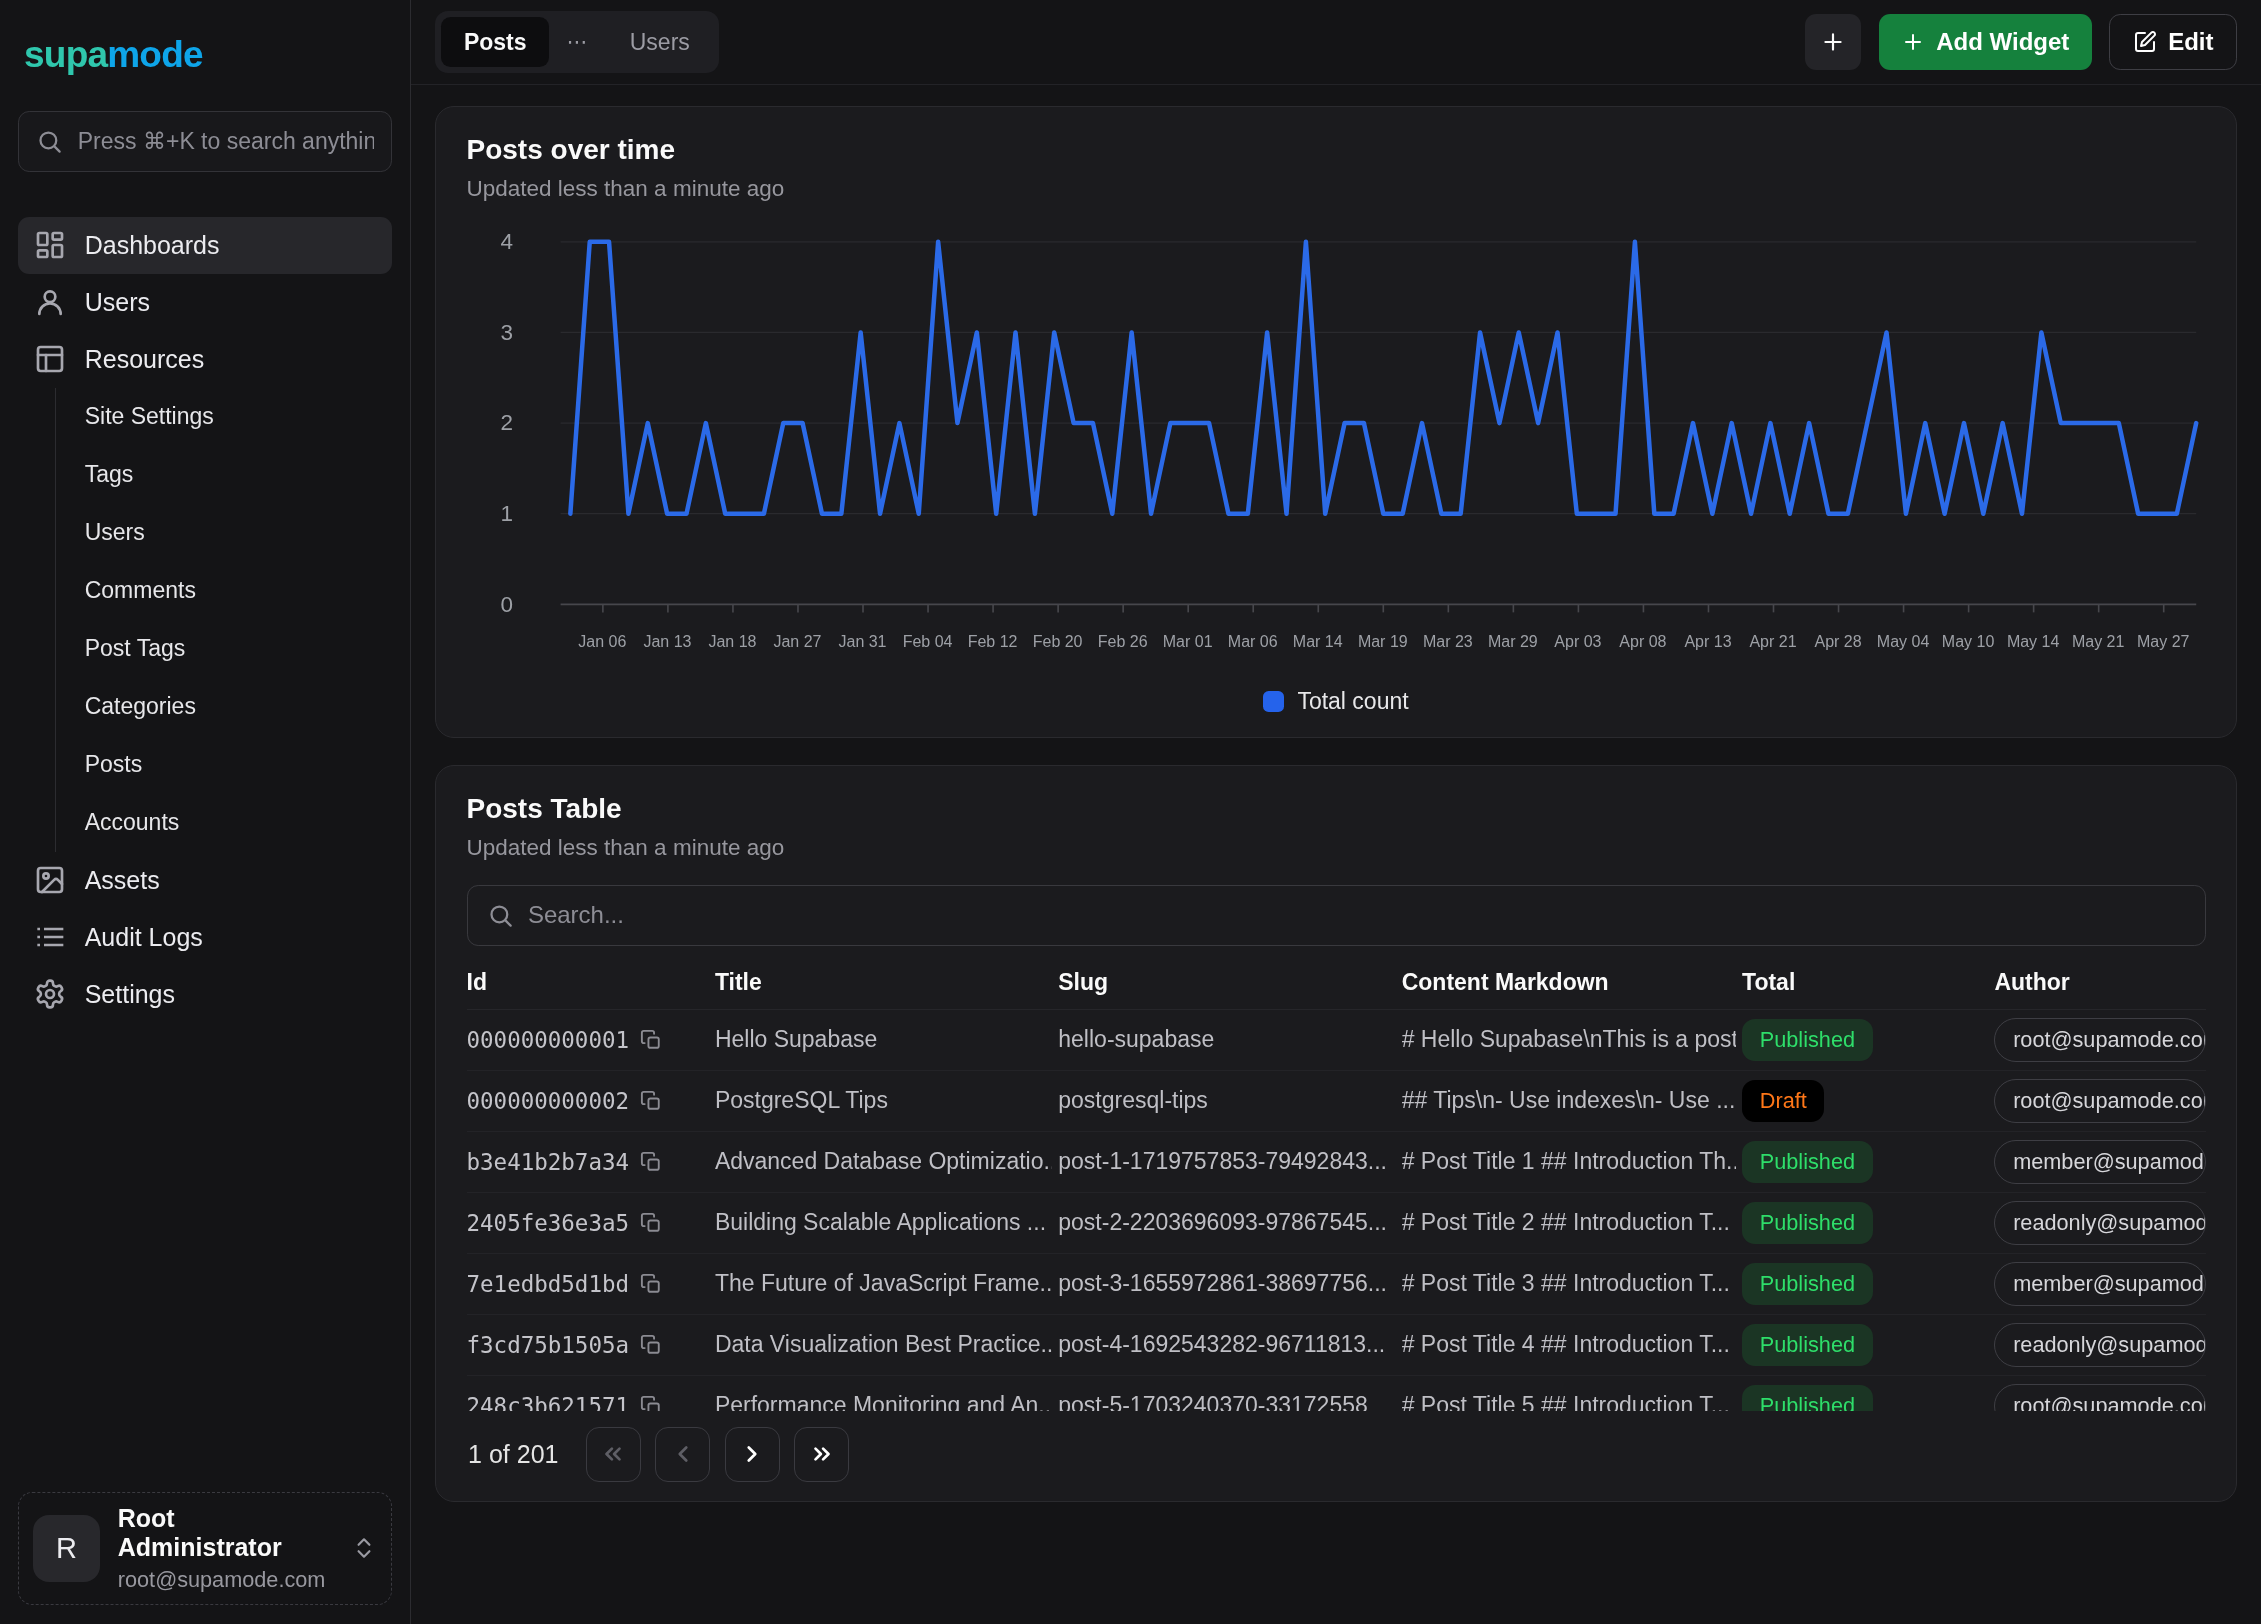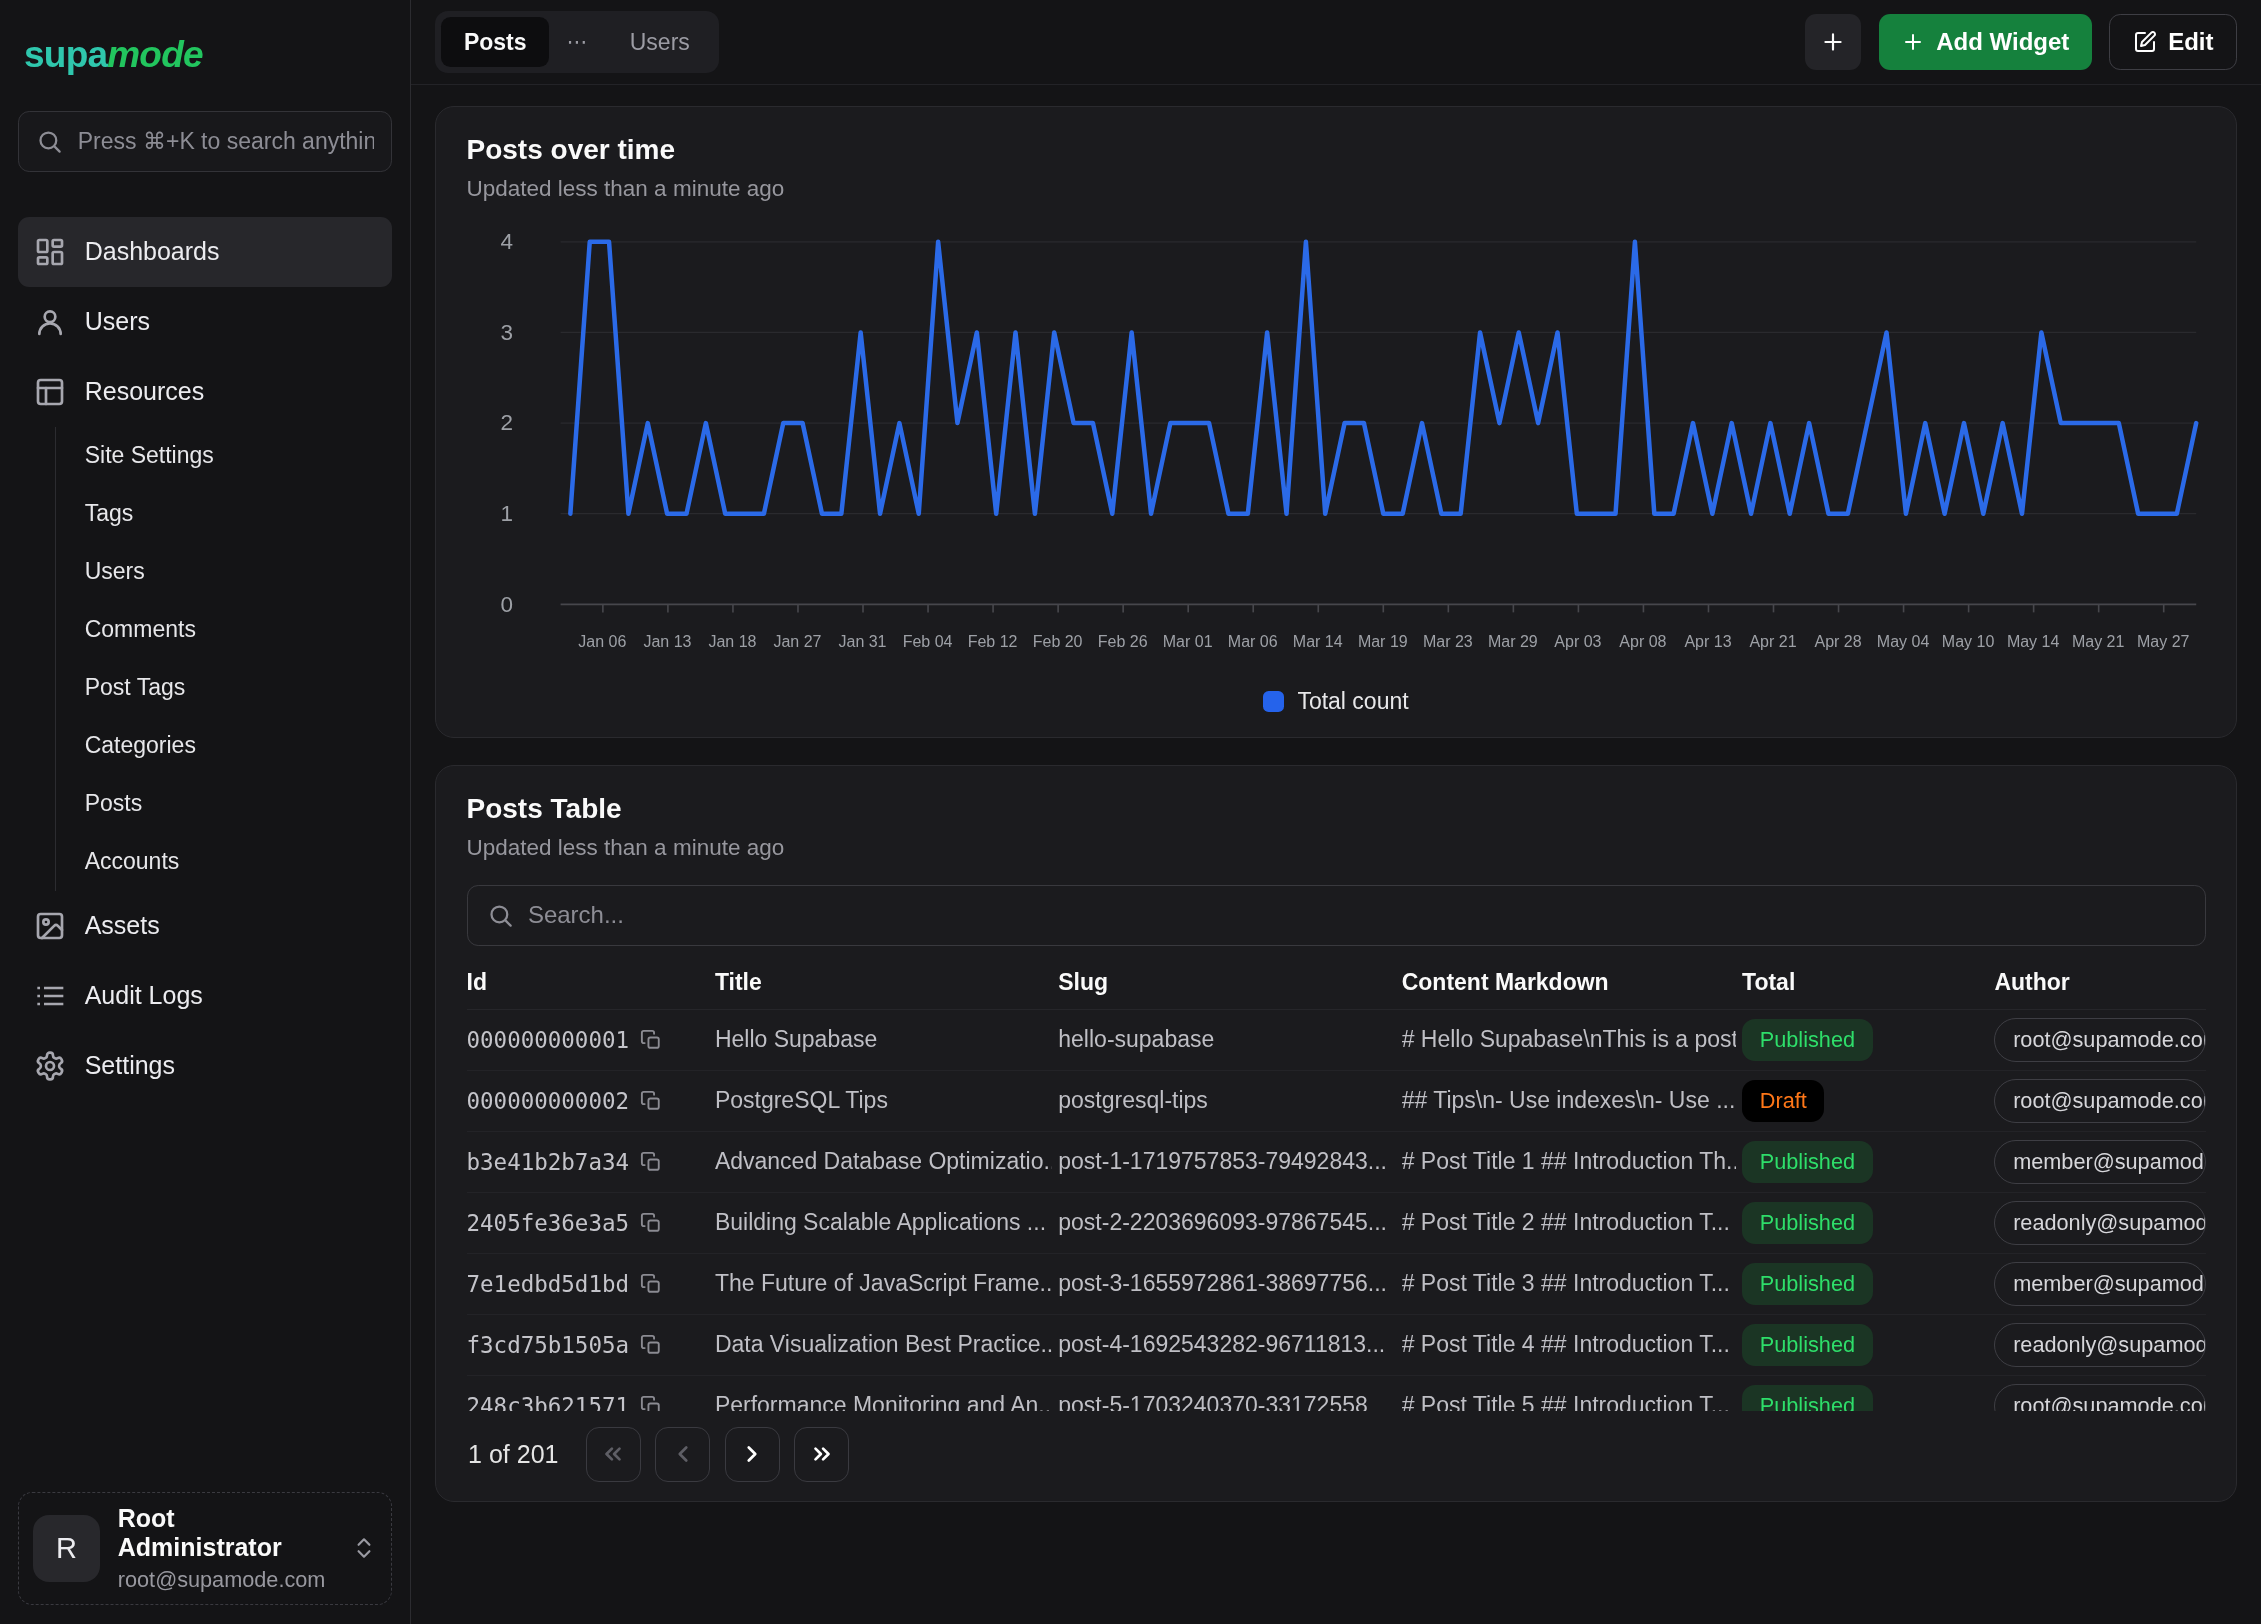--- a/index.html
+++ b/index.html
@@ -12,35 +12,35 @@
   svg { display:block; }
 
   
   .sidebar {
     width:411px; min-width:411px; height:100%;
     background:#141416; border-right:1.6px solid #2c2c30;
     display:flex; flex-direction:column; padding:22.5px 17.7px 19px 17.7px;
   }
   .logo { font-size:37px; font-weight:bold; letter-spacing:-0.8px; padding:11.2px 6.4px 0 6.4px; }
   .logo .supa { color:#2fc7ad; }
-  .logo .mode { color:#22c55e;font-style:italic; }
+  .logo .mode { color:#0ea5e9; }
   .side-search {
     margin-top:35px; height:61px; border:1.6px solid #333338; border-radius:11.2px;
     background:#18181b; display:flex; align-items:center; padding:0 17.7px; gap:14.4px;
     color:#8d8d95; cursor:text;
   }
   .side-search svg { width:27px; height:27px; stroke:#8d8d95; flex:none; }
   .side-search input {
     background:transparent; border:none; outline:none; width:100%;
     font-family:inherit; font-size:23px; color:#e4e4e7;
   }
   .side-search input::placeholder { color:#8d8d95; }
   .nav { margin-top:45px; display:flex; flex-direction:column; }
   .nav-item {
-    height:70px; display:flex; align-items:center; gap:19px; padding:0 16px;
+    height:57px; display:flex; align-items:center; gap:19px; padding:0 16px;
     border-radius:11.2px; font-size:25px; font-weight:500; color:#ececf0; cursor:pointer;
   }
   .nav-item.active { background:#27272b; }
   .nav-item svg { width:32px; height:32px; stroke:#a7a7af; flex:none; }
   .subnav { margin-left:37px; border-left:1.6px solid #2c2c30; display:flex; flex-direction:column; }
   .subnav .nav-item { height:58px; padding-left:29px; font-size:23px; font-weight:400; color:#e7e7ea; border-radius:0 11.2px 11.2px 0; }
   .user-card {
     margin-top:auto; border:1.6px dashed #3a3a40; border-radius:14.4px;
     padding:11.2px 14.4px; display:flex; align-items:center; gap:17.7px; cursor:pointer;
   }

